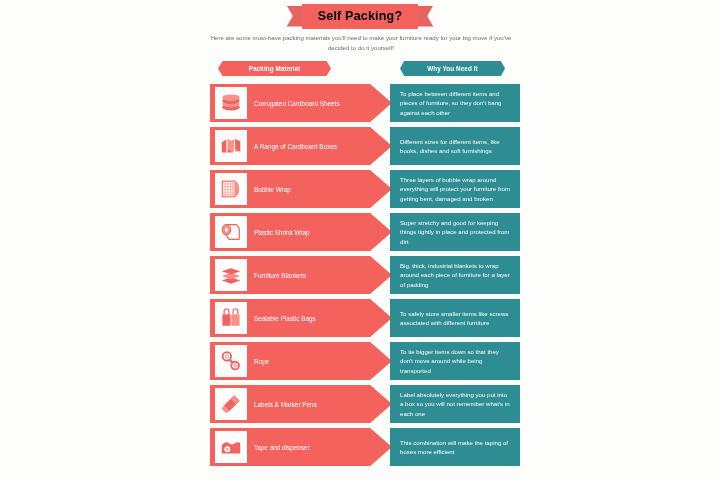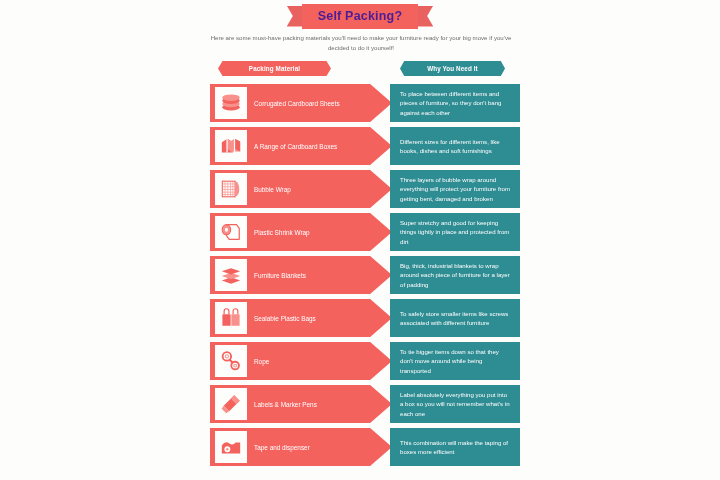--- a/index.html
+++ b/index.html
@@ -52,21 +52,21 @@
     background: #f4625e;
     height: 25px;
     padding: 0 16px;
     display: flex;
     align-items: center;
     justify-content: center;
     margin: 0 -2px;
     z-index: 2;
   }
   .banner-title {
-    color: #4c1d95;
+    color: #000000;
     font-size: 12.5px;
     font-weight: bold;
     letter-spacing: 0.2px;
     white-space: nowrap;
   }
 
   
   .subtitle {
     position: absolute;
     left: 200px;

